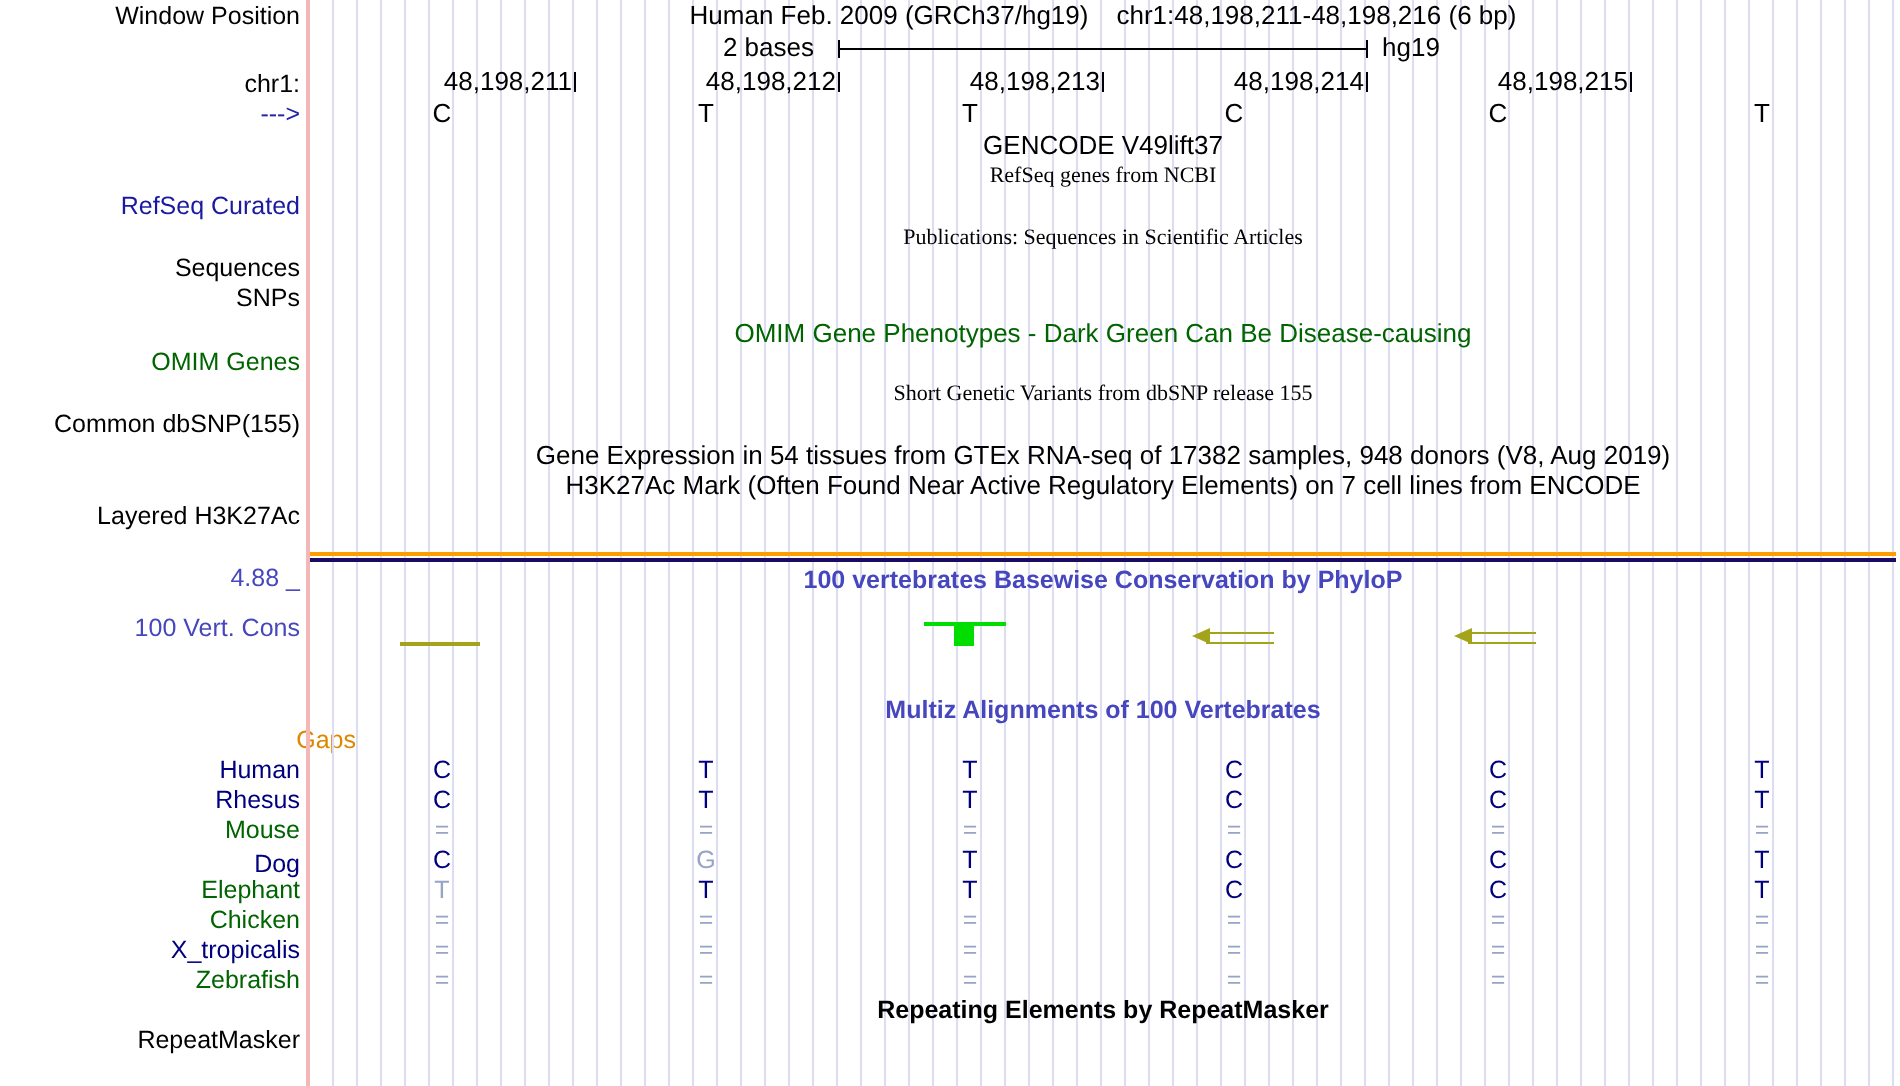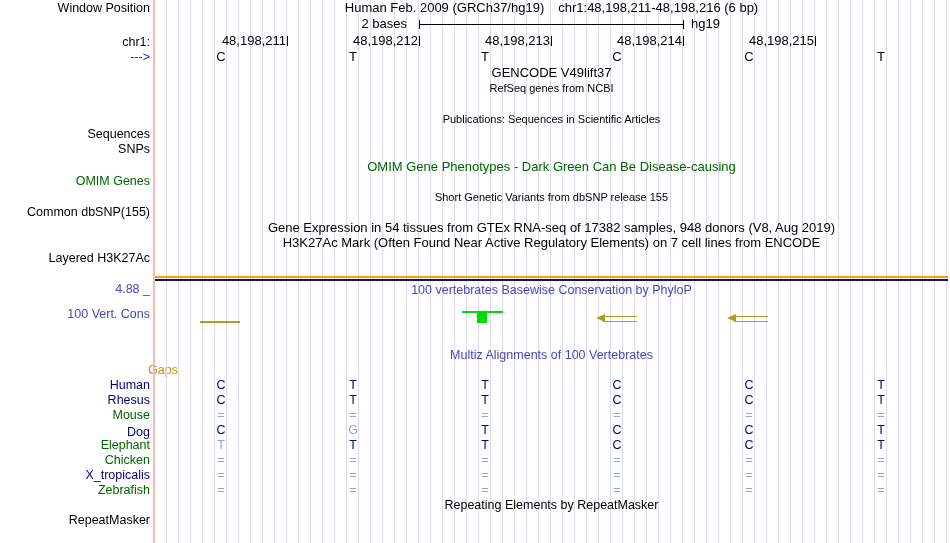--- a/index.html
+++ b/index.html
@@ -15,22 +15,22 @@
   .c-red{color:#994444;}
   .c-orange{color:#dd8800;padding-left:28px;}
   .c-navy{color:#00007e;}
   
   .pink-sep{position:absolute;left:153px;top:0;width:2px;height:543px;background:#f4b6b6;}
   
   #track-area{position:absolute;left:155px;top:0;width:793px;height:543px;
     background:repeating-linear-gradient(to right,transparent 0px,transparent 11px,#dcdcf2 11px,#dcdcf2 12px);}
   .ctr{position:absolute;left:0;width:793px;text-align:center;white-space:nowrap;}
   .f13{font-size:13px;line-height:14px;}
-  .f11{font-size:11px;line-height:12px;}
-  .f12{font-size:12.5px;line-height:14px;}
+  .f11{font-size:11px;line-height:12px;font-family:Liberation Serif, serif;}
+  .f12{font-size:12.5px;line-height:14px;font-weight:bold;}
   .titlebar{display:flex;justify-content:center;gap:14px;}
   .hline{position:absolute;height:1px;background:#000;}
   .vtick{position:absolute;width:1px;background:#000;}
   .ruler-lbl{position:absolute;width:98px;text-align:right;font-size:13px;line-height:14px;}
   .base{position:absolute;width:24px;margin-left:-12px;text-align:center;font-size:13px;line-height:14px;}
   
   .h3k-orange{position:absolute;left:0;top:276px;width:793px;height:2px;background:#ff9d00;}
   .h3k-purple{position:absolute;left:0;top:279px;width:793px;height:2px;background:#1b0c63;}
   
   .olive{background:#a4a41a;}
@@ -43,20 +43,21 @@
   .green-block{background:#00dd00;}
 </style>
 </head>
 <body>
 
 <div id="screen">
 
   <div class="lbl c-black" style="top:1px">Window Position</div>
   <div class="lbl c-black" style="top:35px">chr1:</div>
   <div class="lbl c-blue" style="top:50px">---&gt;</div>
+  <div class="lbl c-refseq" style="top:96px">RefSeq Curated</div>
   <div class="lbl c-black" style="top:142px">SNPs</div>
   <div class="lbl c-black" style="top:127px">Sequences</div>
   <div class="lbl c-green" style="top:174px">OMIM Genes</div>
   <div class="lbl c-black" style="top:205px">Common dbSNP(155)</div>
   <div class="lbl c-black" style="top:251px">Layered H3K27Ac</div>
   <div class="lbl c-constitle" style="top:282px">4.88 _</div>
   <div class="lbl c-constitle" style="top:307px">100 Vert. Cons</div>
   <div class="lbl c-orange" style="top:363px">Gaps</div>
   <div class="lbl c-navy" style="top:378px">Human</div>
   <div class="lbl c-navy" style="top:393px">Rhesus</div>

